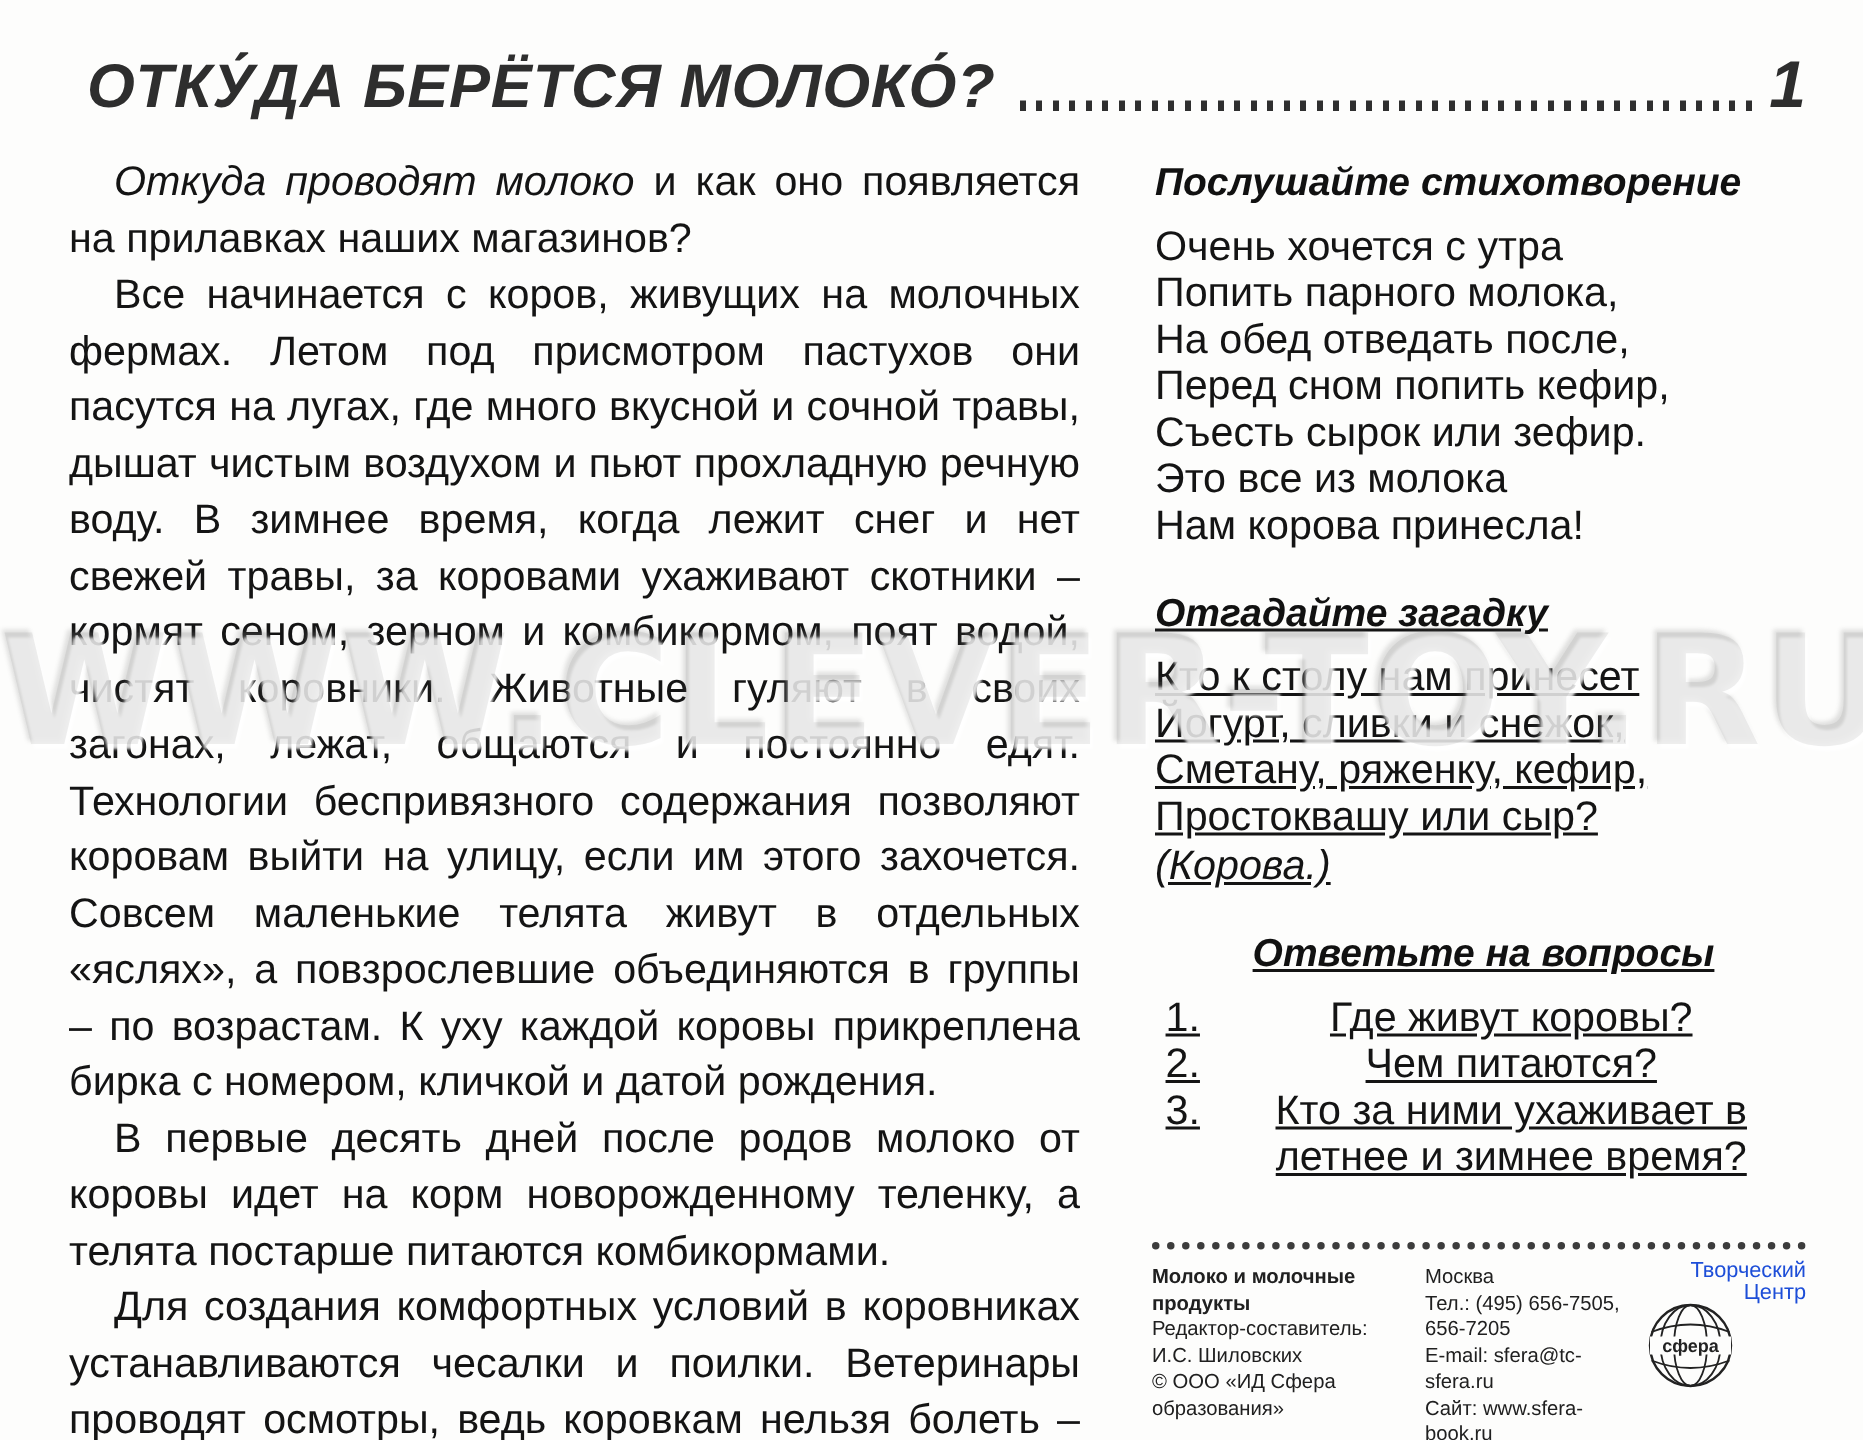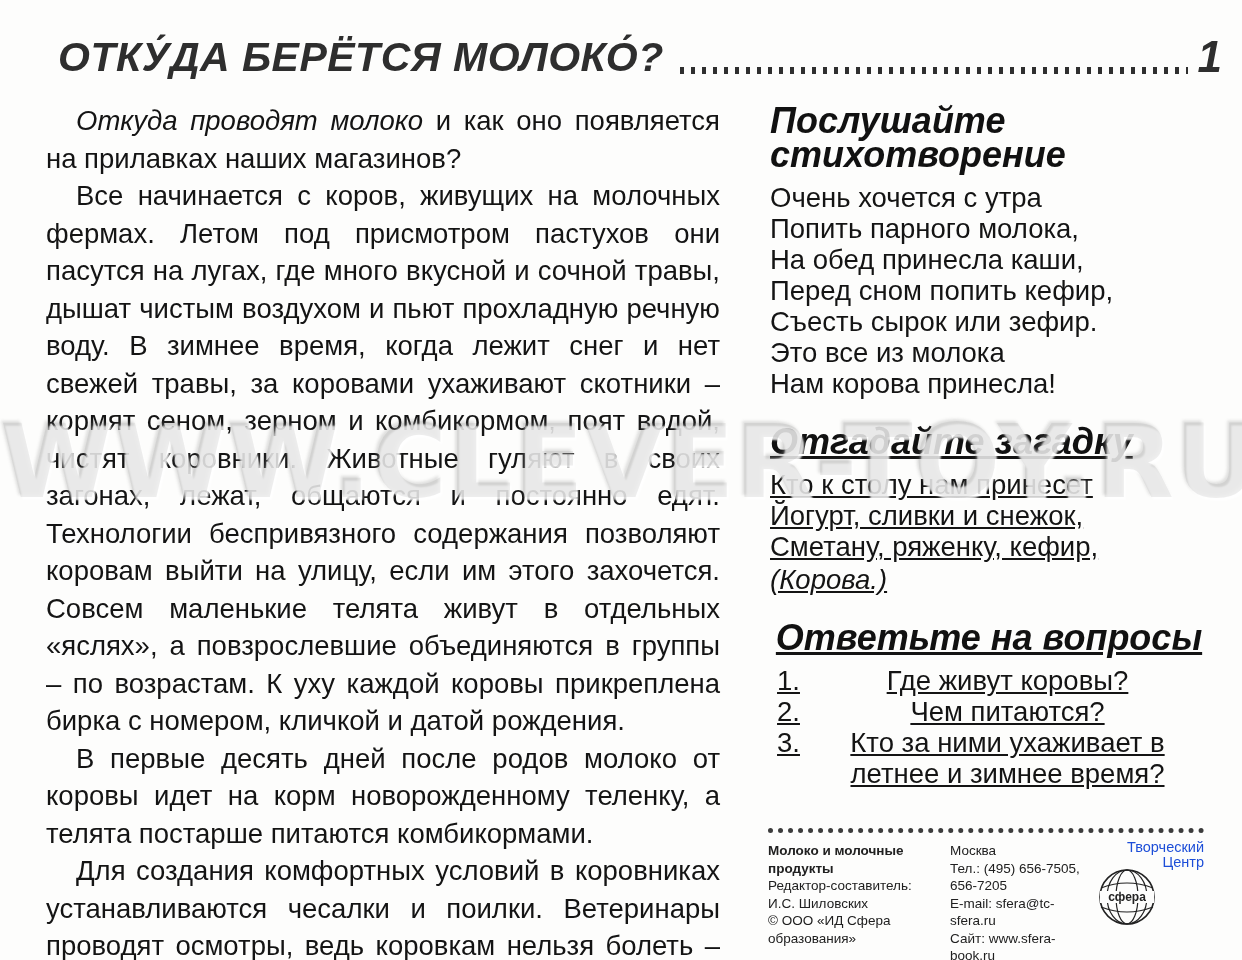--- a/index.html
+++ b/index.html
@@ -2,41 +2,41 @@
 <html><head>
 <meta charset="utf-8">
 <style>
   html,body{margin:0;padding:0;background:#9a9a9a;}
   .sheet{
     position:relative;width:1242px;height:960px;background:#fdfdfc;
     overflow:hidden;font-family:"Liberation Sans",sans-serif;color:#1b1b1b;
     margin:0 auto;
   }
   
-  .hdr{position:absolute;left:58px;right:20px;top:34px;display:flex;align-items:flex-end;}
+  .hdr{position:absolute;left:58px;right:38px;top:34px;display:flex;align-items:flex-end;}
   .hdr h1{
     margin:0;font-size:41px;font-weight:bold;font-style:italic;color:#2e2e2e;
     letter-spacing:0.5px;white-space:nowrap;
   }
   .leader{flex:1;height:7px;margin:0 10px 7px 16px;
     background:repeating-linear-gradient(90deg,#2f2f2f 0 4px,transparent 4px 11px);}
   .pagenum{font-size:44px;font-weight:bold;font-style:italic;color:#2e2e2e;line-height:1;margin-bottom:2px;}
 
   
   .col-left{
     position:absolute;left:46px;top:102px;width:674px;
     font-size:27.5px;line-height:37.5px;text-align:justify;color:#141414;
   }
   .col-left p{margin:0;text-indent:30px;}
   .ital{font-style:italic;}
 
   
   .col-right{position:absolute;left:770px;top:104px;width:438px;color:#141414;
     font-size:27.5px;line-height:31px;}
-  .col-right h2{font-size:36px;font-style:italic;font-weight:bold;margin:0 0 10px;line-height:34px;color:#111;}
+  .col-right h2{font-size:26px;font-style:italic;font-weight:bold;margin:0 0 10px;line-height:34px;color:#111;}
   .sect{margin:0 0 0 0;}
   .sect + .sect{margin-top:16px;text-decoration:underline;}
   .vline{white-space:nowrap;}
   .answer{font-style:italic;text-align:left;padding-right:118px;margin-top:2px;}
   .q-item{display:flex;}
   .q-num{width:37px;flex:0 0 37px;}
   .q-text{flex:1;}
 
   
   .watermark{
@@ -78,32 +78,33 @@
     <p>Для создания комфортных условий в коровниках устанавливаются чесалки и поилки. Ветеринары проводят осмотры, ведь коровкам нельзя болеть – это отражается на количестве и качестве молока. Уборка производится автоматически – каждый час по полу ездит специальная щетка, и коровам нужно ее переступать.</p>
 
   </div>
 
   <div class="col-right">
 
     <div class="sect">
       <h2>Послушайте стихотворение</h2>
       <div class="vline">Очень хочется с утра</div>
       <div class="vline">Попить парного молока,</div>
-      <div class="vline">На обед принесла каши,</div>
+      <div class="vline">На обед отведать после,</div>
       <div class="vline">Перед сном попить кефир,</div>
       <div class="vline">Съесть сырок или зефир.</div>
       <div class="vline">Это все из молока</div>
       <div class="vline">Нам корова принесла!</div>
     </div>
 
     <div class="sect" style="margin-top:26px;">
       <h2>Отгадайте загадку</h2>
       <div class="vline">Кто к столу нам принесет</div>
       <div class="vline">Йогурт, сливки и снежок,</div>
       <div class="vline">Сметану, ряженку, кефир,</div>
+      <div class="vline">Простоквашу или сыр?</div>
       <div class="answer">(Корова.)</div>
     </div>
 
     <div class="sect" style="margin-top:26px;text-align:center;">
       <h2>Ответьте на вопросы</h2>
       <div class="q-item">
         <span class="q-num">1.</span>
         <span class="q-text">Где живут коровы?</span>
       </div>
       <div class="q-item">

